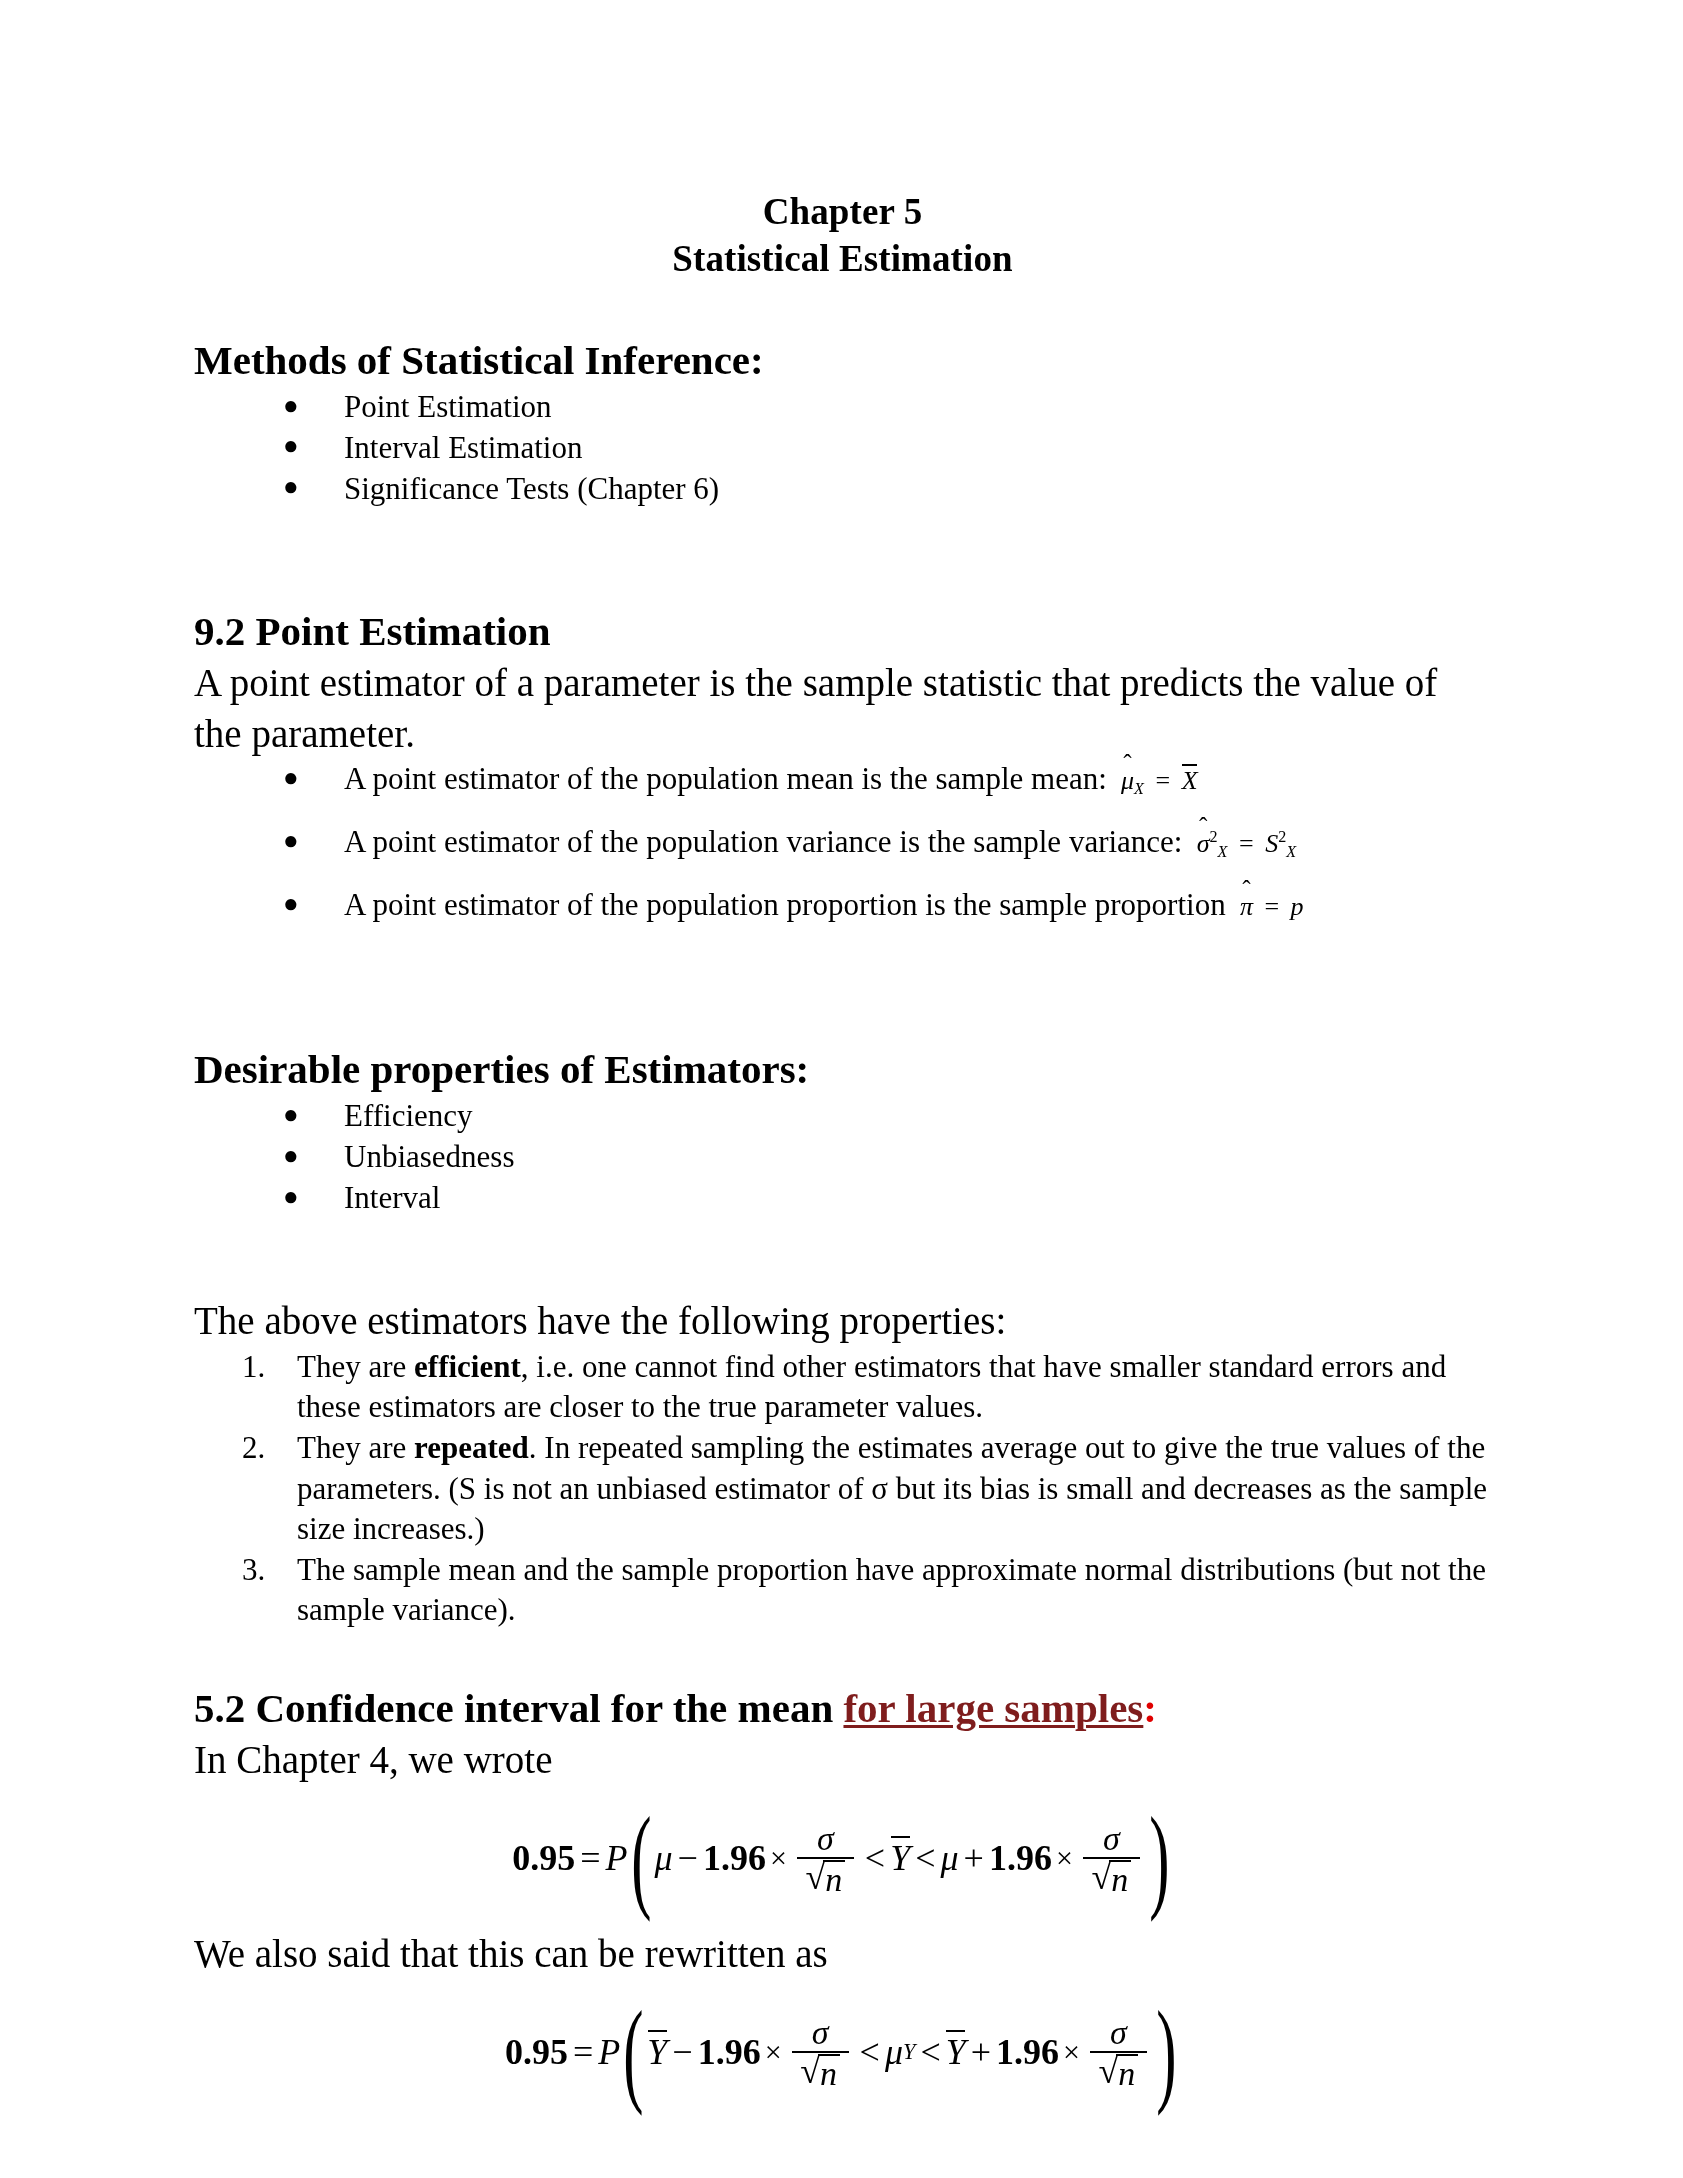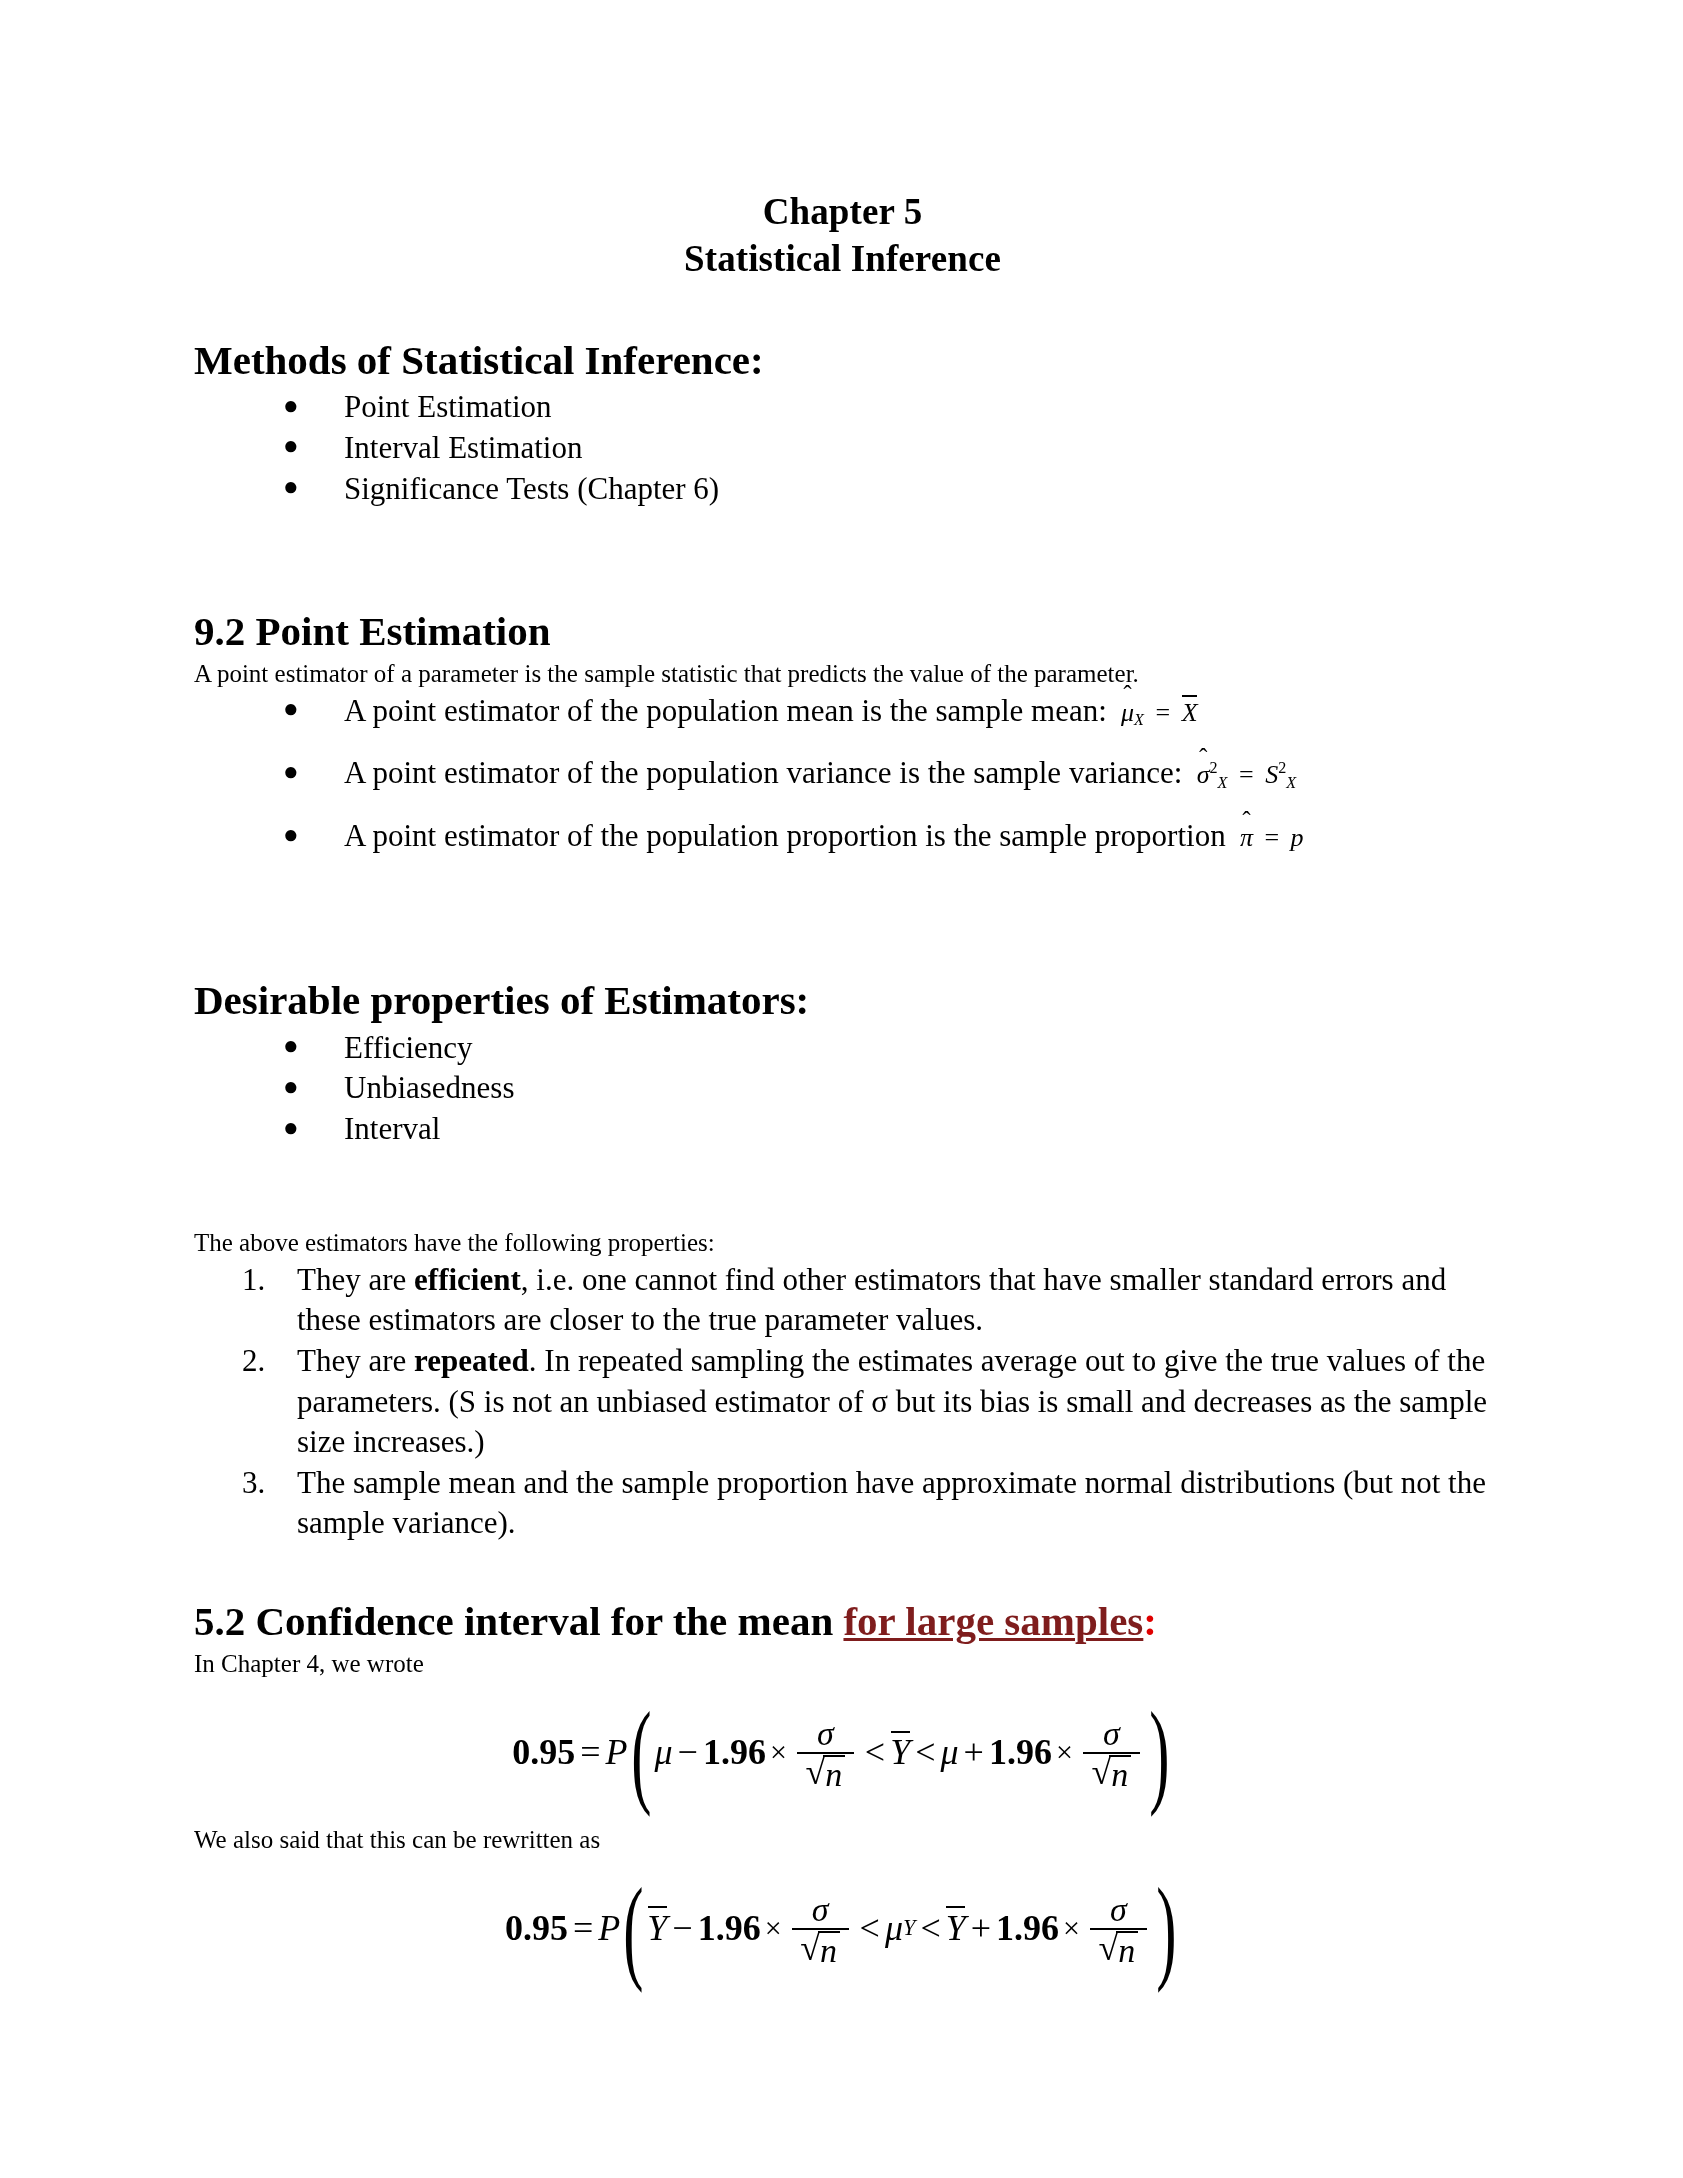--- a/index.html
+++ b/index.html
@@ -41,21 +41,21 @@
   .doc-title .line { display: block; }
 
   
   .heading {
     font-weight: bold;
     font-size: 41px;
     line-height: 1.30;
     margin: 0;
   }
   .para {
-    font-size: 25px;
+    font-size: 39px;
     line-height: 1.30;
     margin: 0;
   }
   .red-underline {
     color: #7f1d1d;
     text-decoration: underline;
     text-decoration-thickness: 3px;
     text-underline-offset: 3px;
     font-weight: bold;
   }
@@ -223,21 +223,21 @@
   .times { font-style: normal; padding: 0 4px; font-size: 30px; }
 </style>
 </head>
 <body>
 
 <div class="page">
   <div class="content">
 
     <div class="doc-title">
       <span class="line">Chapter 5</span>
-      <span class="line">Statistical Inference</span>
+      <span class="line">Statistical Estimation</span>
     </div>
 
     <div class="gap-md"></div>
 
     <div class="heading">Methods of Statistical Inference:</div>
 
     <ul class="bullets">
       <li>
         <span class="bullet-dot">●</span>
         <span>Point Estimation</span>

